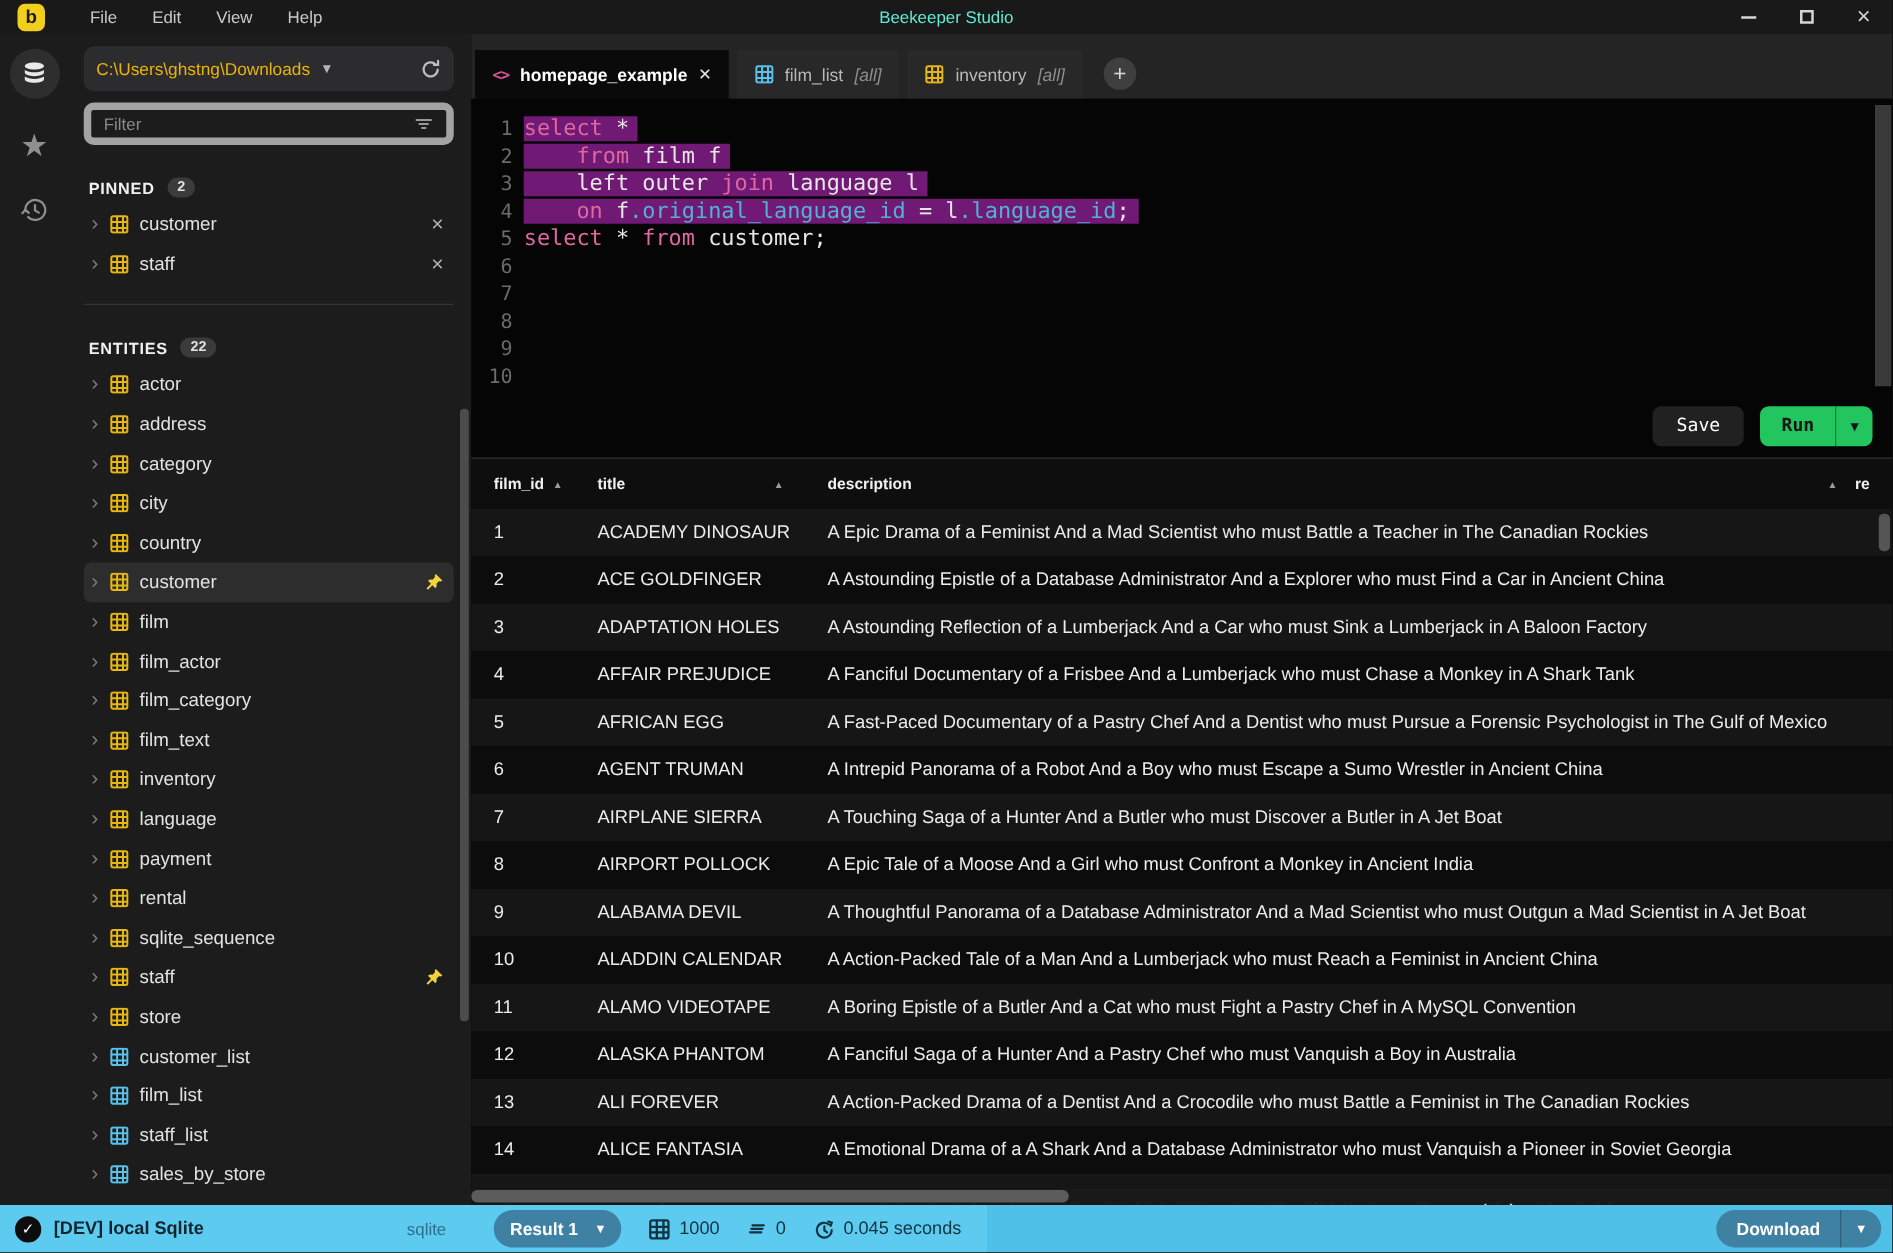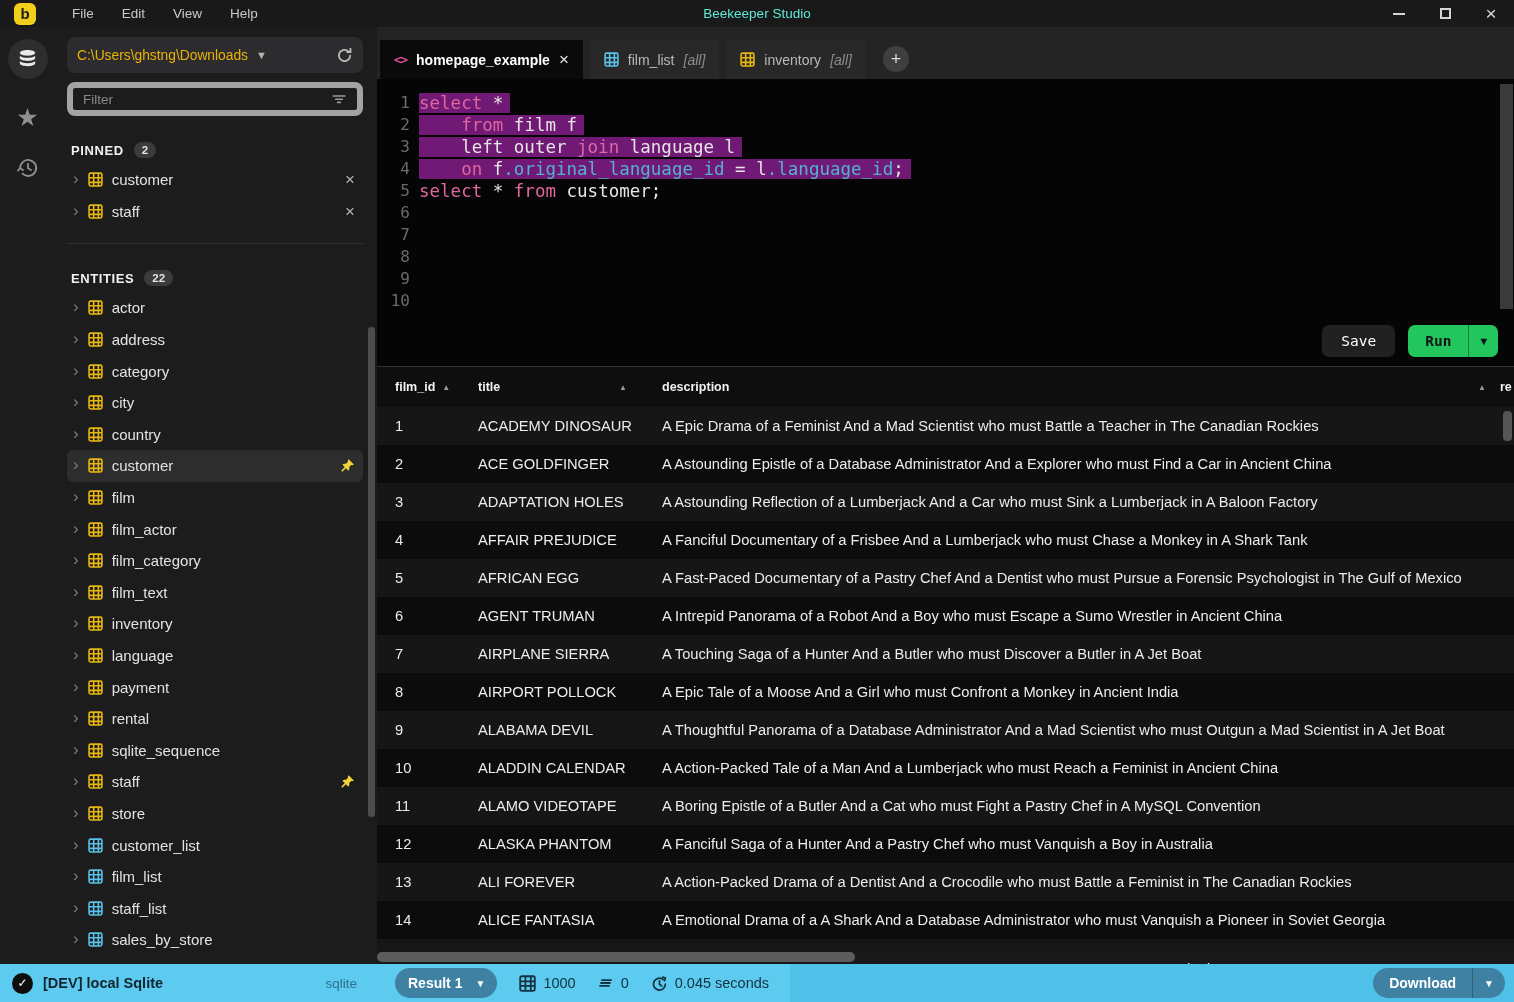--- a/index.html
+++ b/index.html
@@ -76,21 +76,21 @@
   .btn-run .run-label { padding:8px 17px; }
   .btn-run .run-caret { border-left:1px solid rgba(0,0,0,.35); padding:8px 11px; display:flex; align-items:center; font-size:11px; }
 
   
   .results { flex:1 1 auto; min-height:0; position:relative; overflow:hidden; background:#0d0d0d; border-top:1px solid #333; display:flex; flex-direction:column; }
   .rheader { height:40px; background:#0e0e0e; display:flex; align-items:center; font-size:12.5px; font-weight:bold; color:#f2f2f2; flex:0 0 auto; }
   .hcell { display:flex; align-items:center; }
   .hc1 { width:84px; padding-left:18px; gap:7px; }
   .hc2 { width:180px; padding-left:17px; justify-content:space-between; padding-right:14px; }
   .hc3 { flex:1; padding-left:21px; justify-content:space-between; padding-right:14px; }
-  .hc4 { width:14px; overflow:hidden; white-space:nowrap; }
+  .hc4 { width:30px; overflow:hidden; white-space:nowrap; }
   .sort { color:#9a9a9a; font-size:8px; }
   .rrow { height:38px; display:flex; align-items:center; font-size:14.7px; color:#ececec; flex:0 0 auto; }
   .rrow:nth-child(odd) { background:#161616; }
   .rrow:nth-child(even) { background:#0c0c0c; }
   .c1 { width:84px; padding-left:18px; }
   .c2 { width:180px; padding-left:17px; white-space:nowrap; }
   .c3 { flex:1; padding-left:21px; white-space:nowrap; overflow:hidden; }
   .res-vscroll { position:absolute; right:2px; top:44px; width:9px; height:30px; background:#555; border-radius:4px; }
   .res-hscroll { position:absolute; left:0; right:0; bottom:1px; height:12px; background:#191919; }
   .res-hthumb { position:absolute; left:0; top:1px; height:10px; width:478px; background:#5c5c5c; border-radius:5px; }

